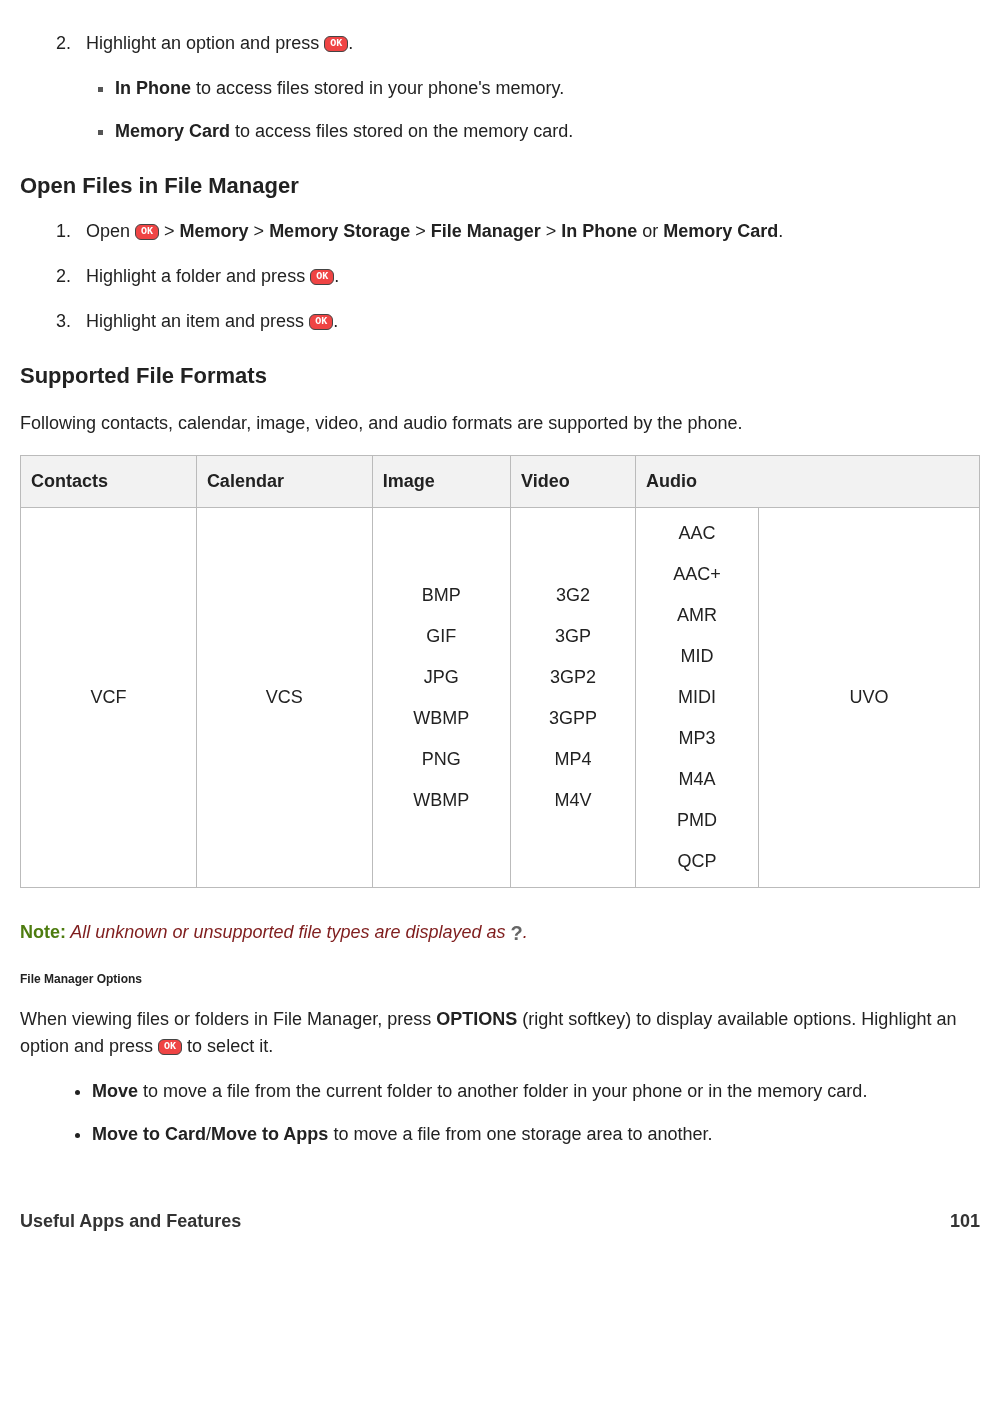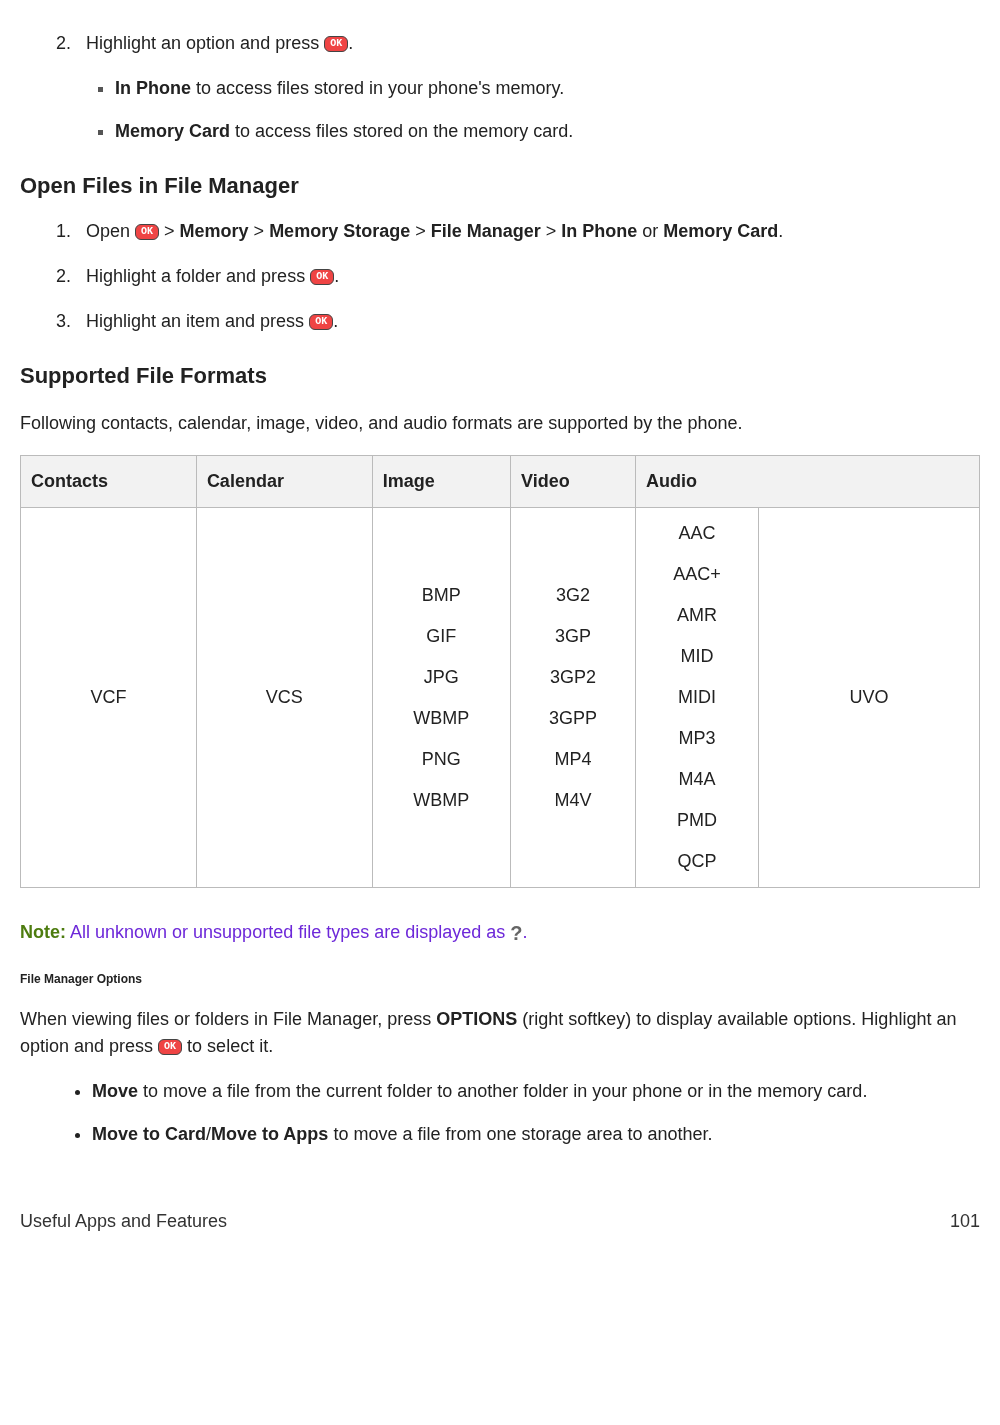--- a/index.html
+++ b/index.html
@@ -62,21 +62,21 @@
   ul.round {
     list-style: disc;
     padding-left: 72px;
     margin: 10px 0;
   }
   ul.round > li {
     margin-bottom: 16px;
   }
   .b { font-weight: bold; text-align: center; }
   .note-label { color: #4d7c0f; font-weight: bold; }
-  .note-text { color: #6d28d9; }
+  .note-text { color: #7f1d1d; font-style: italic; }
   table.fmt {
     border-collapse: collapse;
     width: 100%;
     margin-top: 6px;
   }
   table.fmt th, table.fmt td {
     border: 1px solid #bbb;
     padding: 12px 10px;
     text-align: left;
     vertical-align: middle;
@@ -90,20 +90,21 @@
     margin: 0 0 14px 0;
     text-align: center;
   }
   table.fmt td p:last-child { margin-bottom: 0; }
   .footer {
     display: flex;
     justify-content: space-between;
     margin-top: 60px;
     font-size: 18px;
     color: #333;
+    font-weight: bold;
   }
 </style>
 </head>
 <body>
 
 <ol start="2">
   <li>
     <span>Highlight an option and press </span><span class="ok-btn">OK</span><span>.</span>
   </li>
 </ol>

